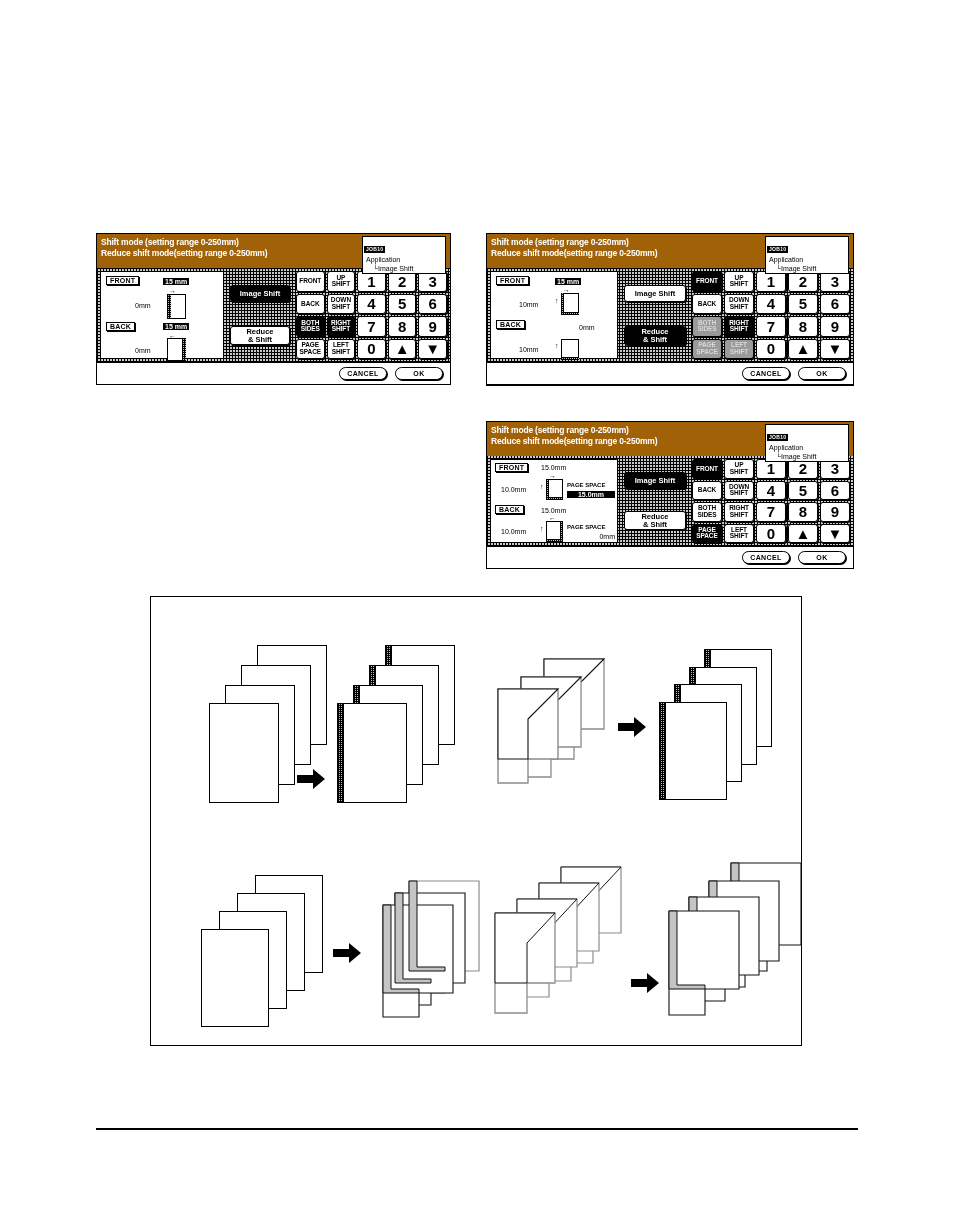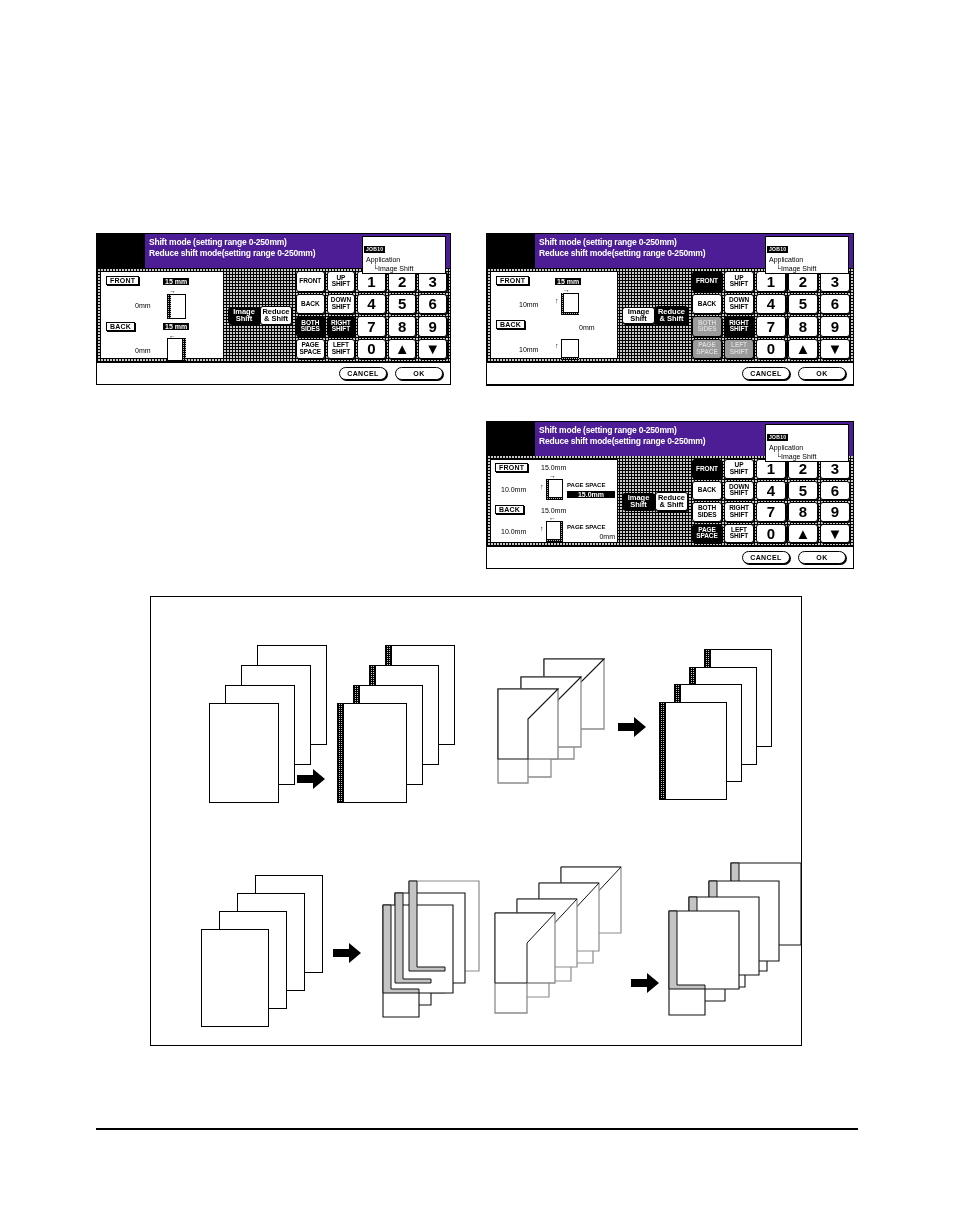--- a/index.html
+++ b/index.html
@@ -18,25 +18,24 @@
 
   
   .panel {
     position: absolute;
     background: #000000;
     border: 1px solid #000;
     padding: 0;
   }
   .panel-header {
     position: relative;
-    background: #4c1d95;
+    background: #a16207;
     color: #ffffff;
     padding: 3px 2px 2px 4px;
     height: 34px;
-    margin-left: 48px;
   }
   .panel-title {
     font-size: 8.5px;
     font-weight: bold;
     line-height: 1.35;
     letter-spacing: -0.2px;
     white-space: nowrap;
   }
   .job-badge {
     position: absolute;
@@ -76,20 +75,21 @@
     gap: 3px;
   }
   .preview-box {
     background: #ffffff;
     border: 1px solid #000;
     position: relative;
     flex: none;
   }
   .mode-col {
     display: flex;
+    flex-direction: column;
     justify-content: space-around;
     align-items: center;
     flex: none;
     padding: 2px 1px;
   }
   .keypad {
     display: grid;
     grid-template-columns: repeat(5, 1fr);
     gap: 2px;
     flex: 1 1 auto;

